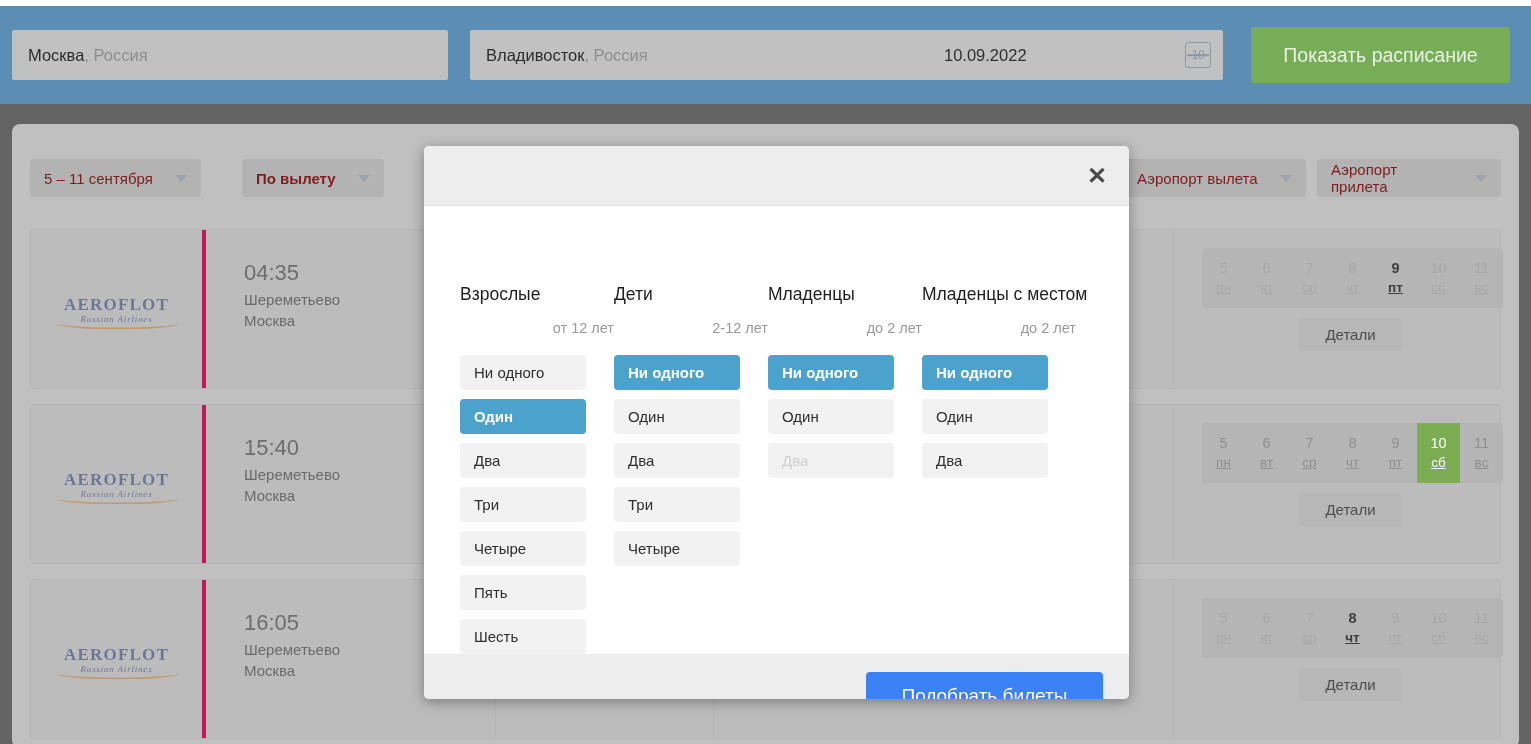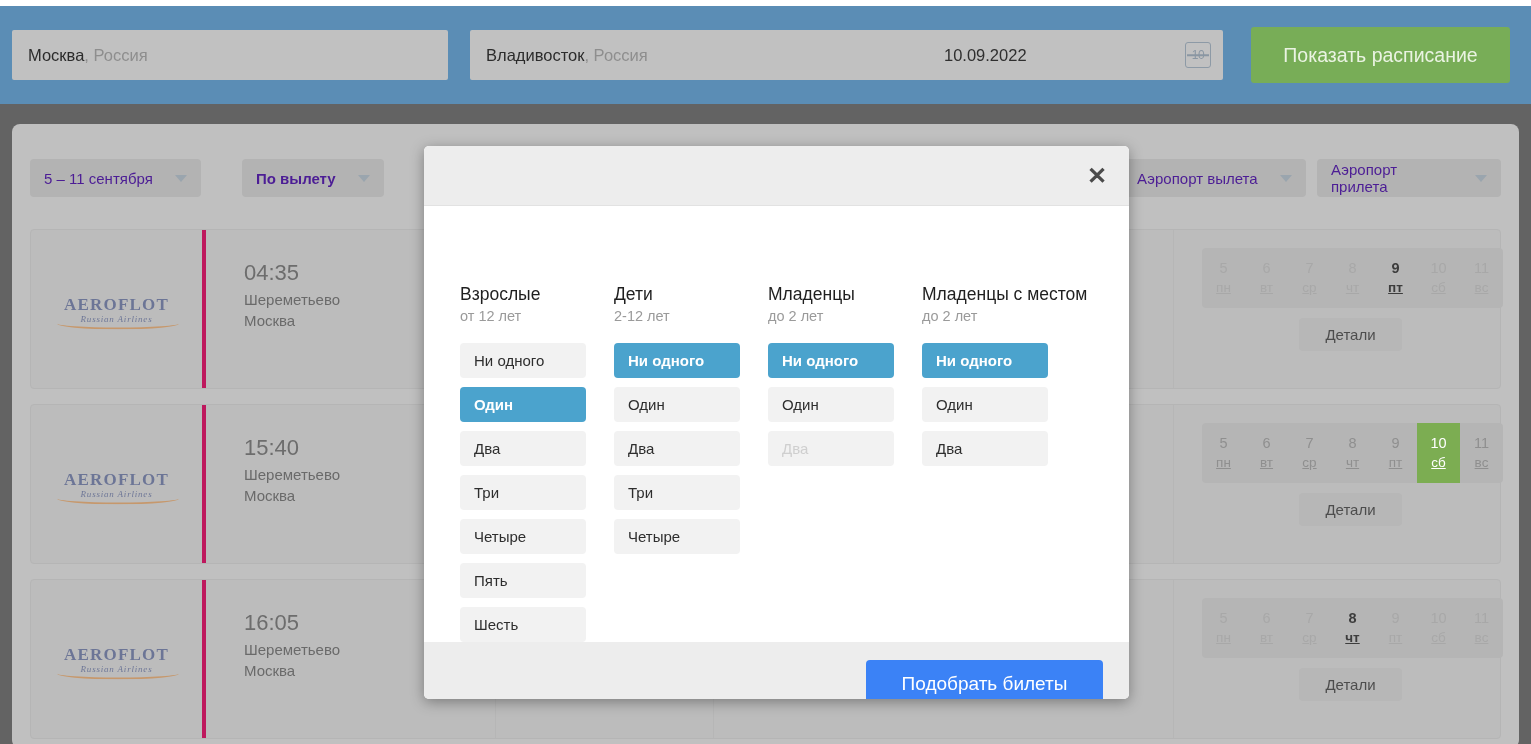--- a/index.html
+++ b/index.html
@@ -83,21 +83,21 @@
   }
   .filter-chip {
     position: absolute;
     height: 38px;
     background: #b3b3b3;
     border-radius: 4px;
     display: flex; align-items: center;
     gap: 22px;
     padding: 0 14px;
     font-size: 15px;
-    color: #4c1d95;
+    color: #7f1d1d;
     cursor: pointer;
   }
   .chev {
     width: 0; height: 0;
     border-left: 6px solid transparent;
     border-right: 6px solid transparent;
     border-top: 7px solid #9aa5ae;
   }
 
   
@@ -216,21 +216,21 @@
   }
   .modal-body {
     flex: 1 1 auto;
     background: #ffffff;
     padding: 78px 0 0 36px;
     display: flex;
     gap: 0;
   }
   .col { width: 154px; }
   .col .c-title { font-size: 17.5px; color: #1f1f1f; white-space: nowrap; }
-  .col .c-sub   { font-size: 14.5px; color: #9a9a9a; margin-top: 3px; }
+  .col .c-sub   { font-size: 14.5px; color: #9a9a9a; margin-top: 15px; text-align: right; }
   .opts { margin-top: 19px; display: flex; flex-direction: column; gap: 9px; }
   .opt {
     width: 126px; height: 35px;
     background: #f2f2f2;
     border: none; border-radius: 4px;
     font-size: 15px;
     color: #2e2e2e;
     font-family: "Liberation Sans", sans-serif;
     text-align: left;
     padding-left: 14px;

